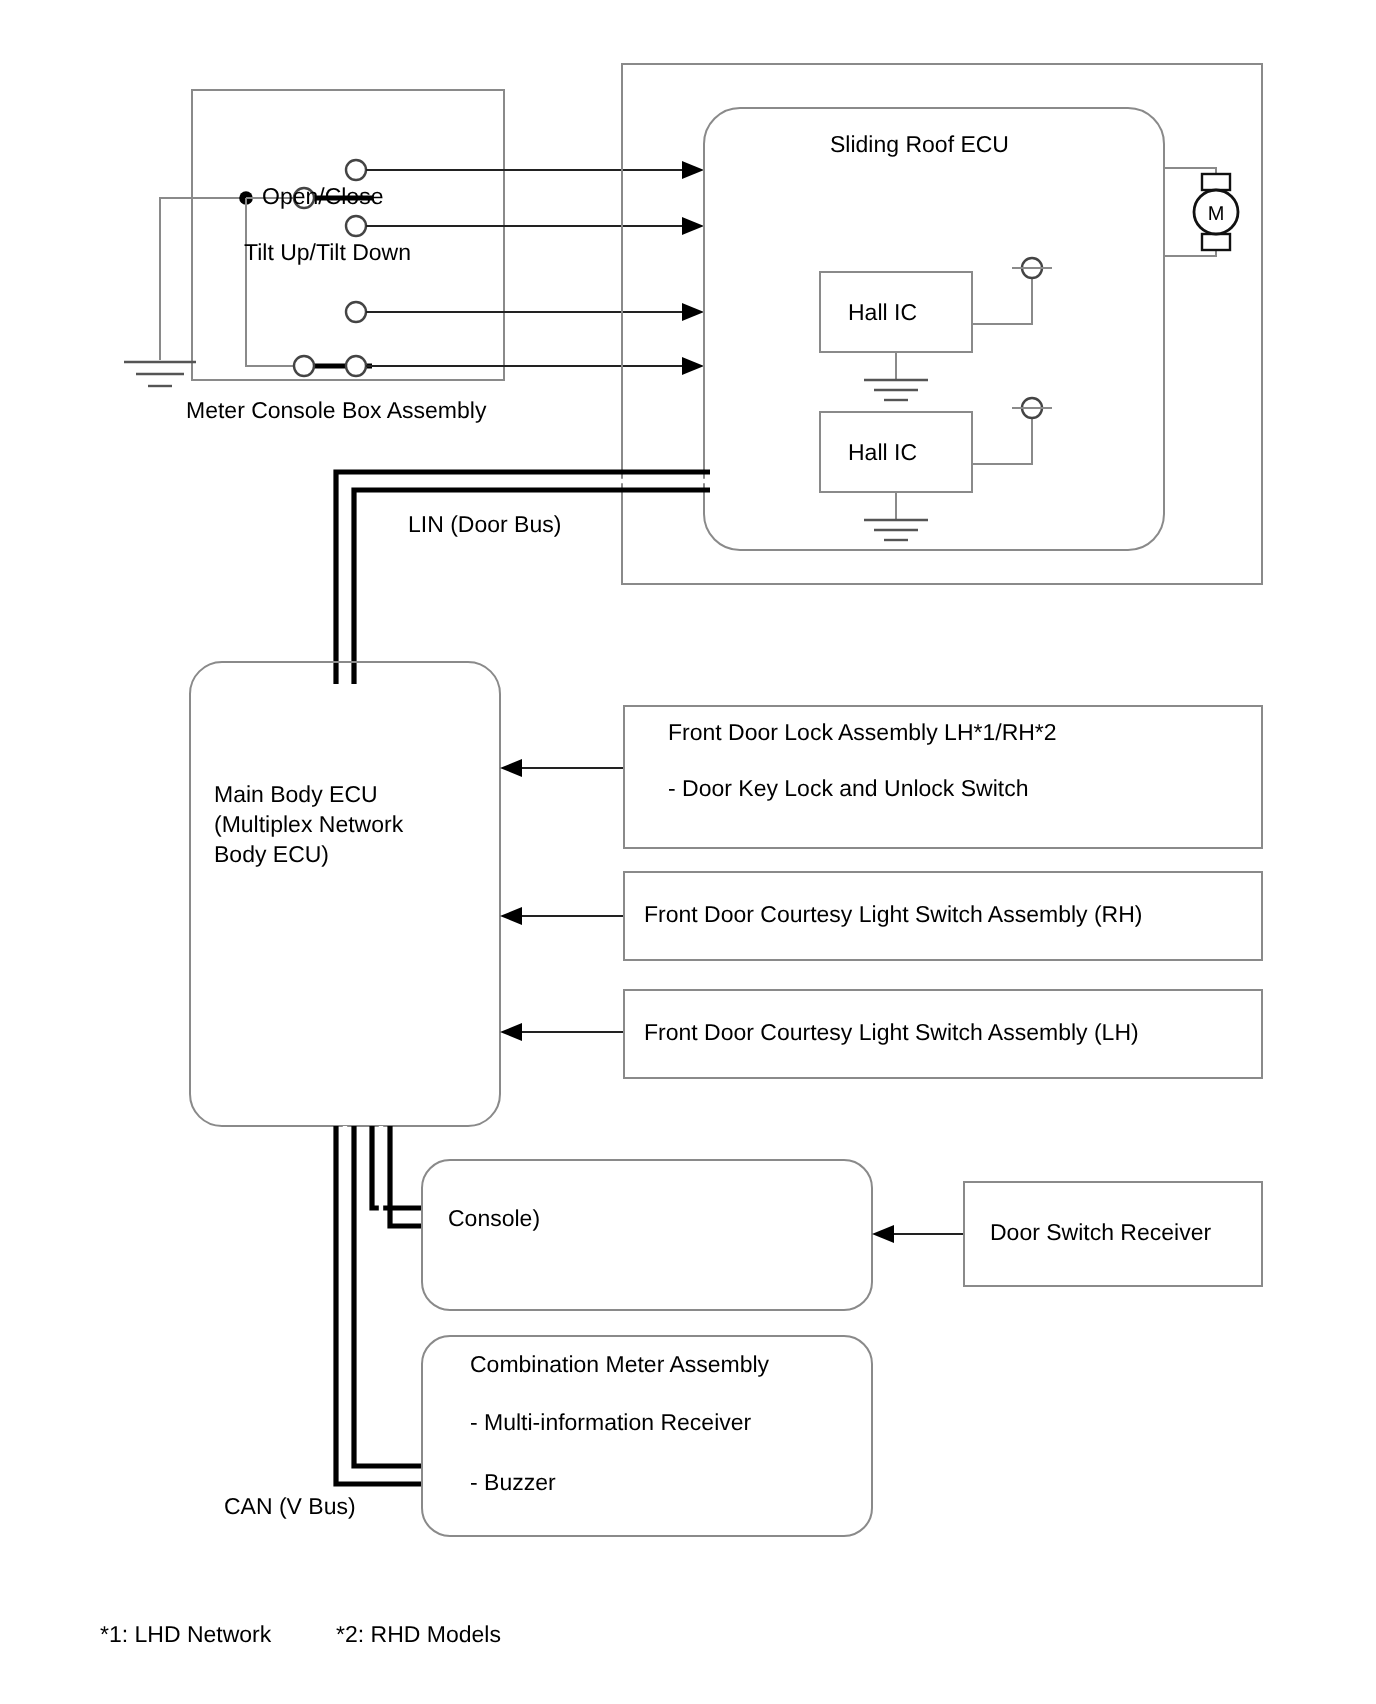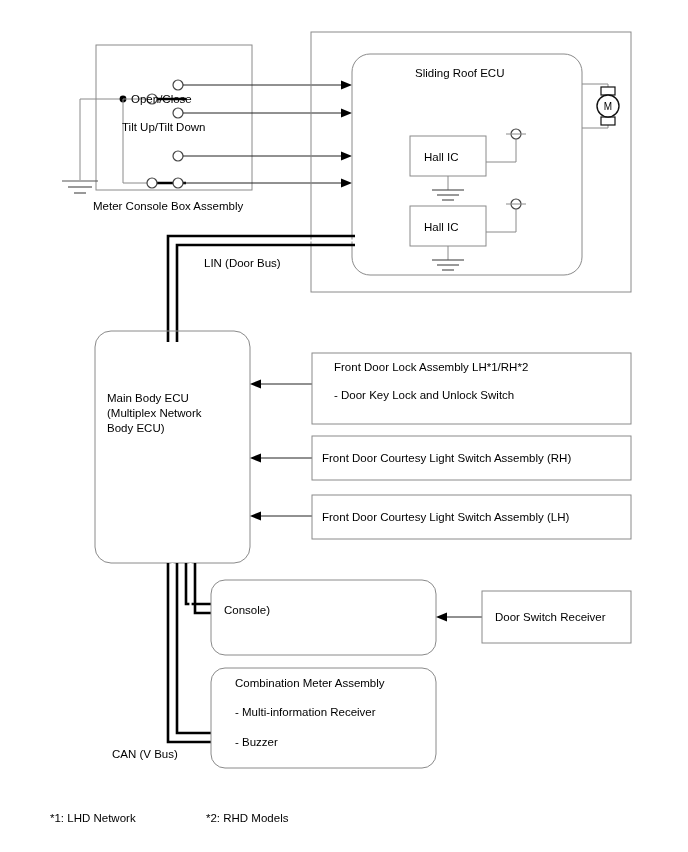--- a/index.html
+++ b/index.html
@@ -236,15 +236,15 @@
 
   <div class="lbl" style="left:224px; top:603px;">Console)</div>
 
   <div class="lbl" style="left:495px; top:610px;">Door Switch Receiver</div>
 
   <div class="lbl" style="left:235px; top:676px;">Combination Meter Assembly</div>
   <div class="lbl" style="left:235px; top:705px;">- Multi-information Receiver</div>
   <div class="lbl" style="left:235px; top:735px;">- Buzzer</div>
 
   <div class="lbl" style="left:50px; top:811px;">*1: LHD Network</div>
-  <div class="lbl" style="left:168px; top:811px;margin-left:38px;">*2: RHD Models</div>
+  <div class="lbl" style="left:168px; top:811px;">*2: RHD Models</div>
 
 </div>
 
 </body></html>

